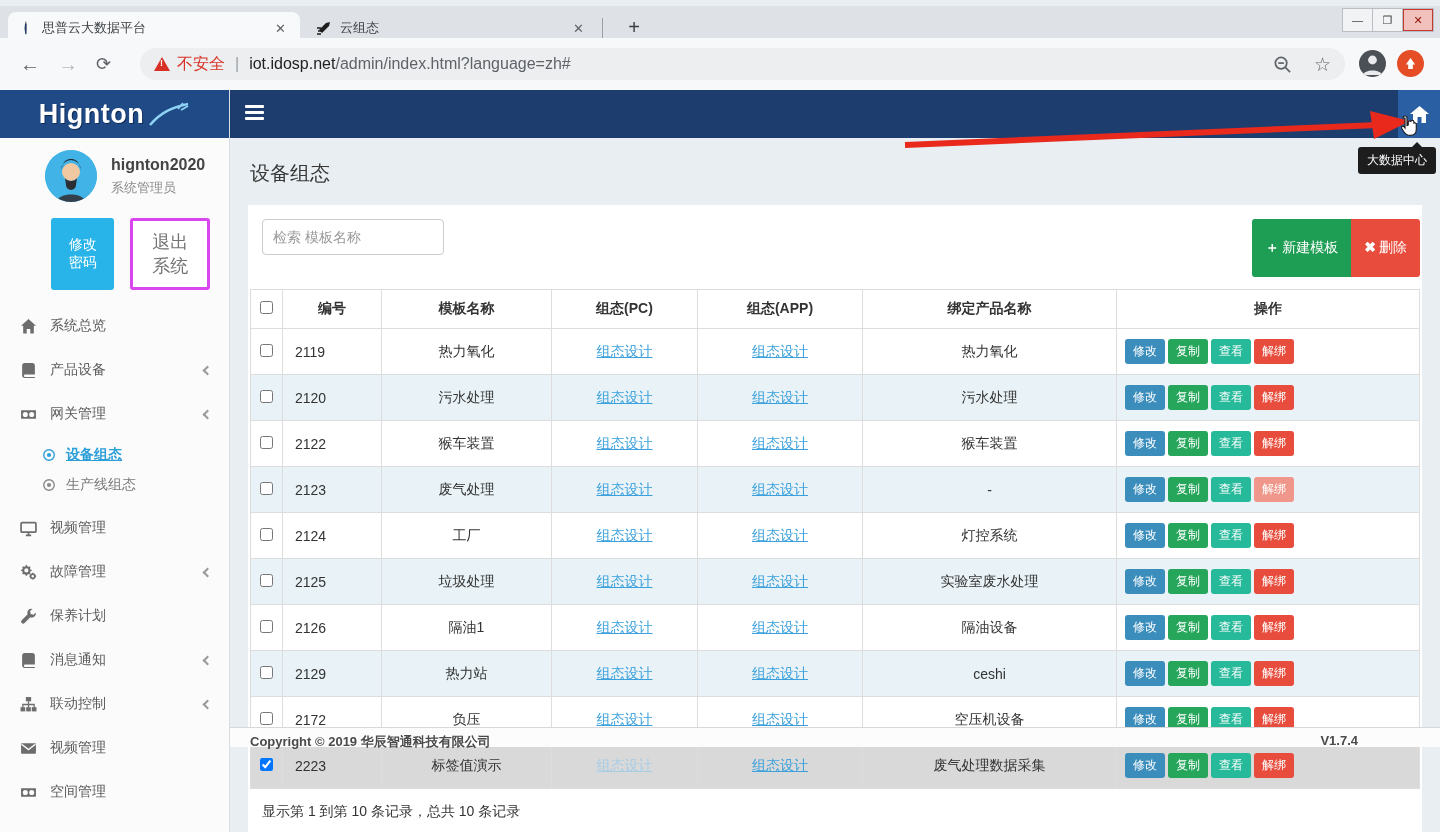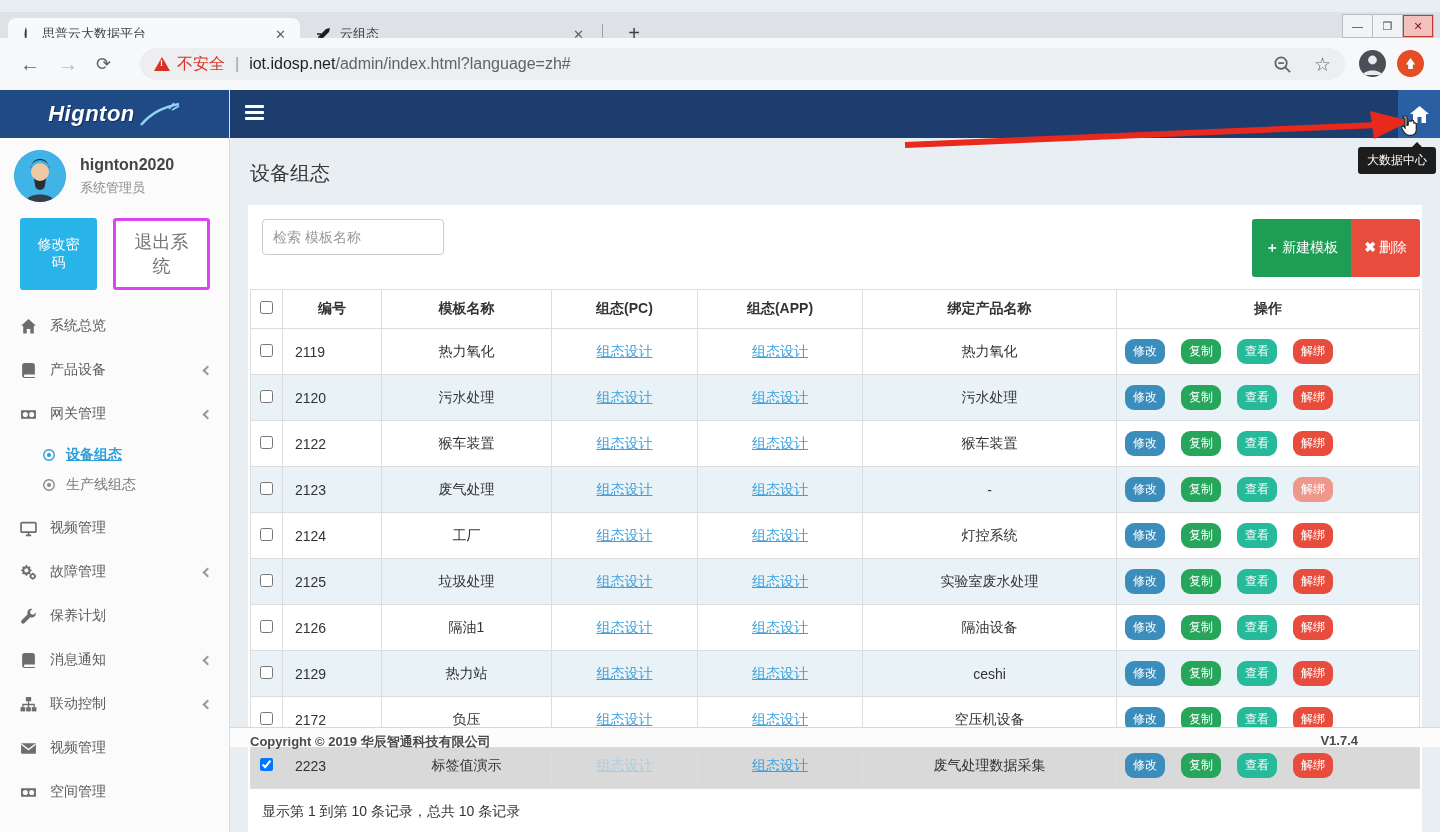--- a/index.html
+++ b/index.html
@@ -1,20 +1,20 @@
 <!DOCTYPE html>
 <html><head>
 <meta charset="utf-8">
 <style>
   * { margin:0; padding:0; box-sizing:border-box; }
   html,body { font-family:"Liberation Sans","DejaVu Sans",sans-serif; }
   .screen { position:relative; width:1440px; height:832px; overflow:hidden; background:#e9eef2; }
 
   
-  .tabbar { position:absolute; left:0; top:12px; width:1440px; height:38px; background:#dee1e6; }
+  .tabbar { position:absolute; left:0; top:6px; width:1440px; height:38px; background:#dee1e6; }
   .tab { position:absolute; top:6px; height:32px; display:flex; align-items:center; padding:0 10px; width:292px; }
   .tab.active { left:8px; background:#f8f9fa; border-radius:8px 8px 0 0; }
   .tab.inactive { left:306px; }
   .tab .fav { width:16px; height:16px; margin-right:8px; flex:0 0 auto; }
   .tab .t-title { font-size:13px; color:#3c4043; flex:1; white-space:nowrap; overflow:hidden; }
   .tab .t-close { font-size:13px; color:#5f6368; padding:2px 4px; }
   .tab-sep { position:absolute; left:602px; top:12px; width:1px; height:20px; background:#9aa0a6; }
   .newtab { position:absolute; left:620px; top:8px; width:28px; height:28px; font-size:20px; color:#3c4043; text-align:center; line-height:26px; }
   .winctl { position:absolute; right:6px; top:2px; display:flex; background:#f2f3f5; border:1px solid #b9bec4; }
   .winctl .wbtn { width:30px; height:22px; border-right:1px solid #b9bec4; display:flex; align-items:center; justify-content:center; font-size:11px; color:#444; position:relative; }
@@ -37,22 +37,22 @@
   .star { font-size:19px; color:#5f6368; }
   .prof-av { position:absolute; right:54px; top:12px; width:27px; height:27px; border-radius:50%; background:#4a5056; overflow:hidden; }
   .ext-btn { position:absolute; right:16px; top:12px; width:27px; height:27px; border-radius:50%; background:#e44d26; display:flex; align-items:center; justify-content:center; }
 
   
   .app { position:absolute; left:0; top:90px; width:1440px; height:742px; display:flex; }
 
   
   .sidebar { width:230px; height:742px; background:#fbfbfb; border-right:1px solid #d9dce0; flex:0 0 auto; position:relative; }
   .logo-block { height:48px; background:#1f4a86; display:flex; align-items:center; justify-content:center; gap:4px; }
-  .logo-text { color:#fff; font-size:22px; font-weight:bold; font-style:italic; letter-spacing:.5px; text-shadow:1px 1px 0 #0e2a55; }
-  .user-block { padding:12px 15px 0 14px; }
+  .logo-text { color:#fff; font-size:27px; font-weight:bold; letter-spacing:.5px; text-shadow:1px 1px 0 #0e2a55; }
+  .user-block { padding:12px 15px 0 14px;margin-left:31px; }
   .user-row { display:flex; align-items:center; gap:14px; }
   .avatar { width:52px; height:52px; border-radius:50%; overflow:hidden; background:#41b3e6; flex:0 0 auto; }
   .u-name { font-size:16px; font-weight:bold; color:#444; }
   .u-role { font-size:13px; color:#8b8b8b; margin-top:5px; }
   .user-btns { display:flex; gap:16px; margin:16px 4px 10px 6px;justify-content:center; }
   .btn-pwd { background:#29b4e9; color:#fff; border:none; border-radius:3px; padding:9px 14px; font-size:14px; }
   .btn-logout { background:#fff; color:#737373; border:3px solid #d946ef; border-radius:3px; padding:9px 14px; font-size:18px; }
 
   .menu { margin-top:14px; }
   .mi { position:relative; height:44px; display:flex; align-items:center; padding-left:20px; color:#5c5c5c; font-size:14px; }
@@ -91,21 +91,21 @@
 
   table.grid { width:100%; border-collapse:collapse; font-size:14px; color:#333; table-layout:fixed; }
   .grid th, .grid td { border:1px solid #ddd; padding:10px 8px; text-align:center; }
   .grid th { font-weight:bold; color:#333; }
   .grid td.c-id { text-align:left; padding-left:12px; }
   .grid td.c-act { text-align:left; padding-left:8px; white-space:nowrap; }
   .grid tbody tr:nth-child(even) { background:#e9f3f7; }
   .grid tbody tr.selected { background:#d9d9d9; }
   .grid a.dlink { color:#3ca1dc; text-decoration:underline; }
   .grid a.dlink.muted { color:#a9cde4; }
-  .act { display:inline-block; color:#fff; font-size:12px; padding:4px 8px; border-radius:9px; margin-right:16px; }
+  .act { display:inline-block; color:#fff; font-size:12px; padding:4px 8px; border-radius:3px; margin-right:3px; }
   .act-edit { background:#3b8dbc; } .act-copy { background:#26a65b; }
   .act-view { background:#26b99a; } .act-unbind { background:#e74c3c; }
   .act-unbind.disabled { background:#f0978b; }
   .summary { padding:14px 12px 16px 12px; font-size:14px; color:#333; }
 
   .page-footer { position:absolute; left:230px; top:727px; width:1210px; height:20px; background:#fcfcfc; border-top:1px solid #d8d8d8; padding:5px 20px 0 20px; font-size:13px; font-weight:bold; color:#4a4a4a; display:flex; }
   .page-footer .ver { margin-left:auto; margin-right:62px; }
 
   
   .annot { position:absolute; left:0; top:0; width:1440px; height:832px; pointer-events:none; z-index:50; }

